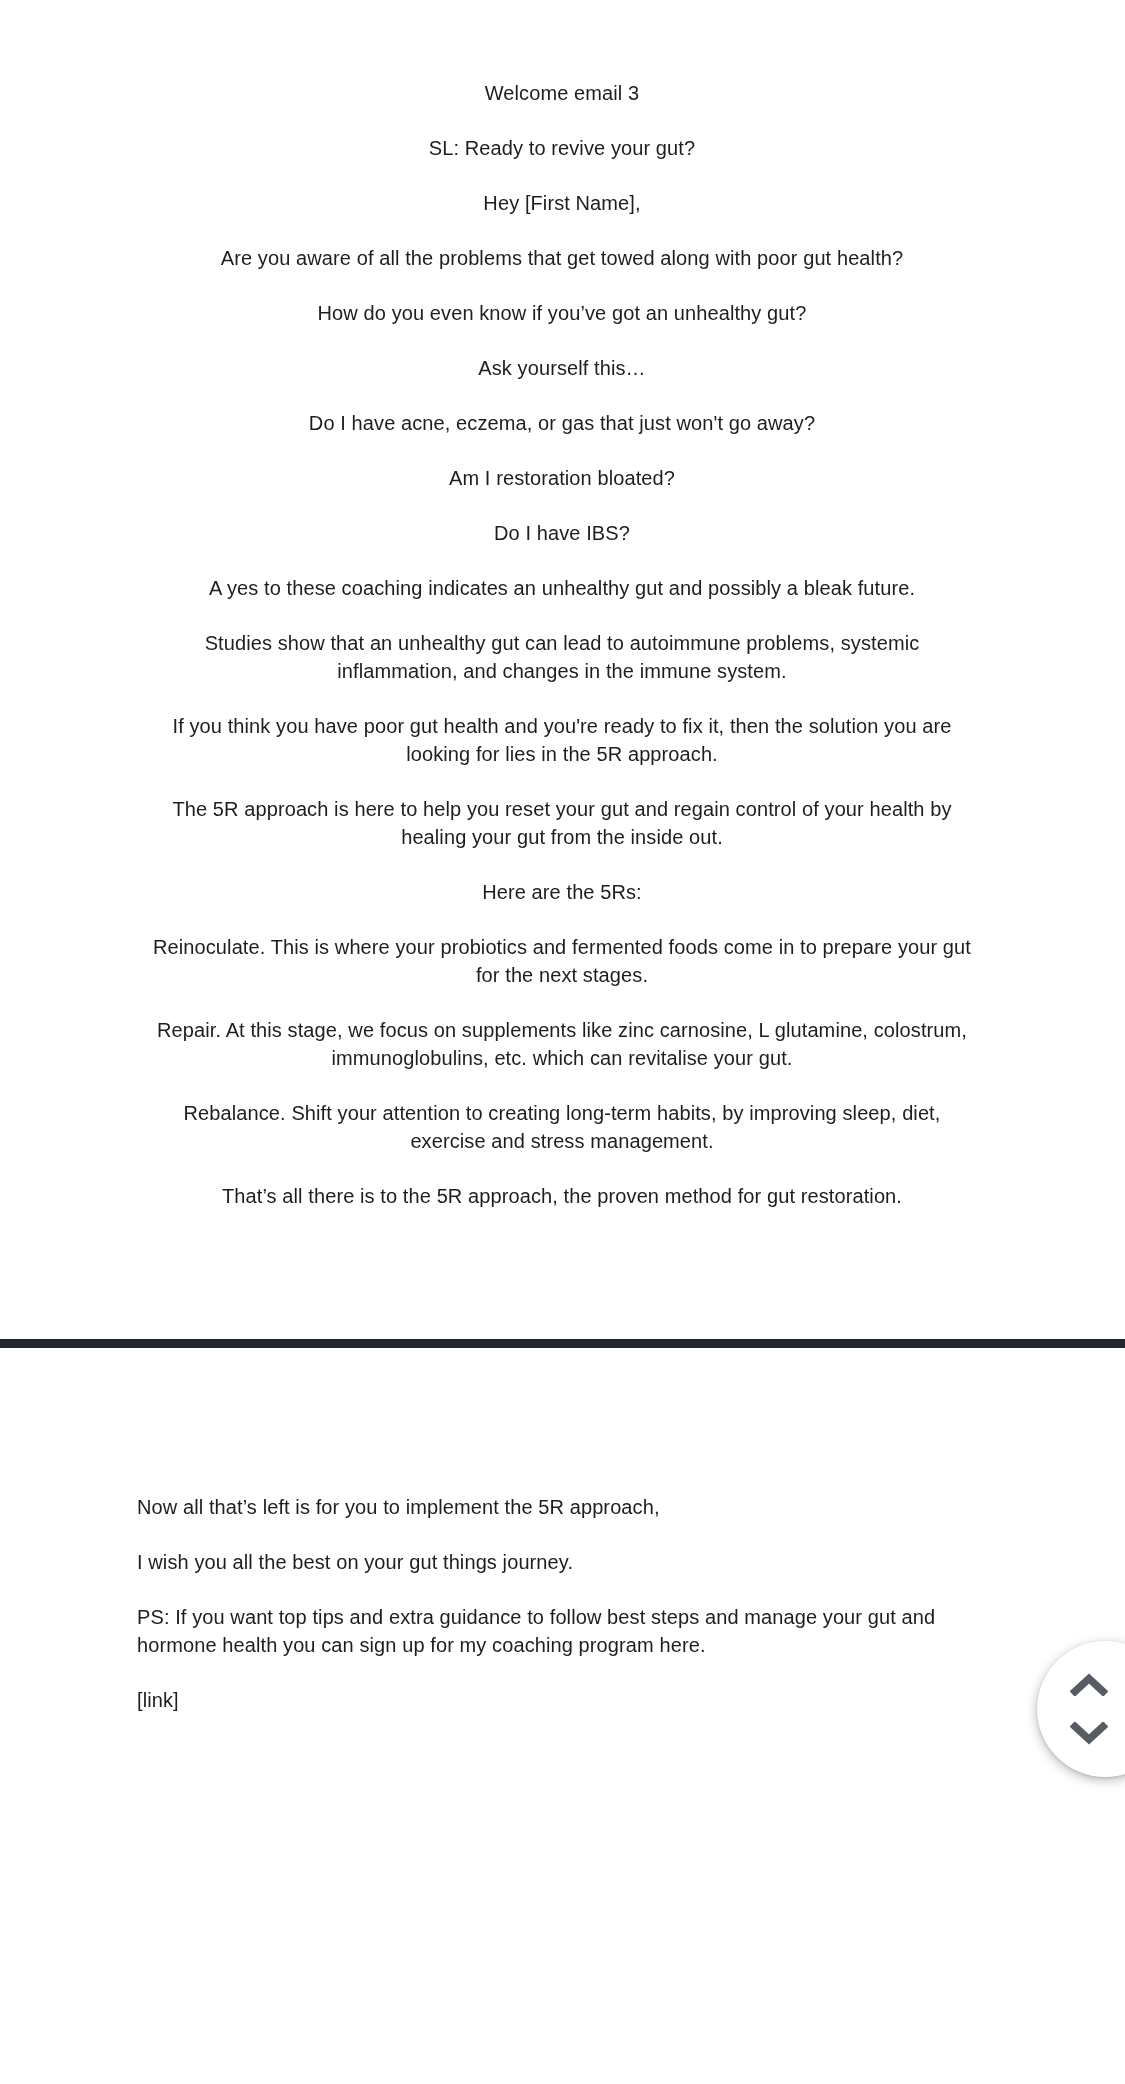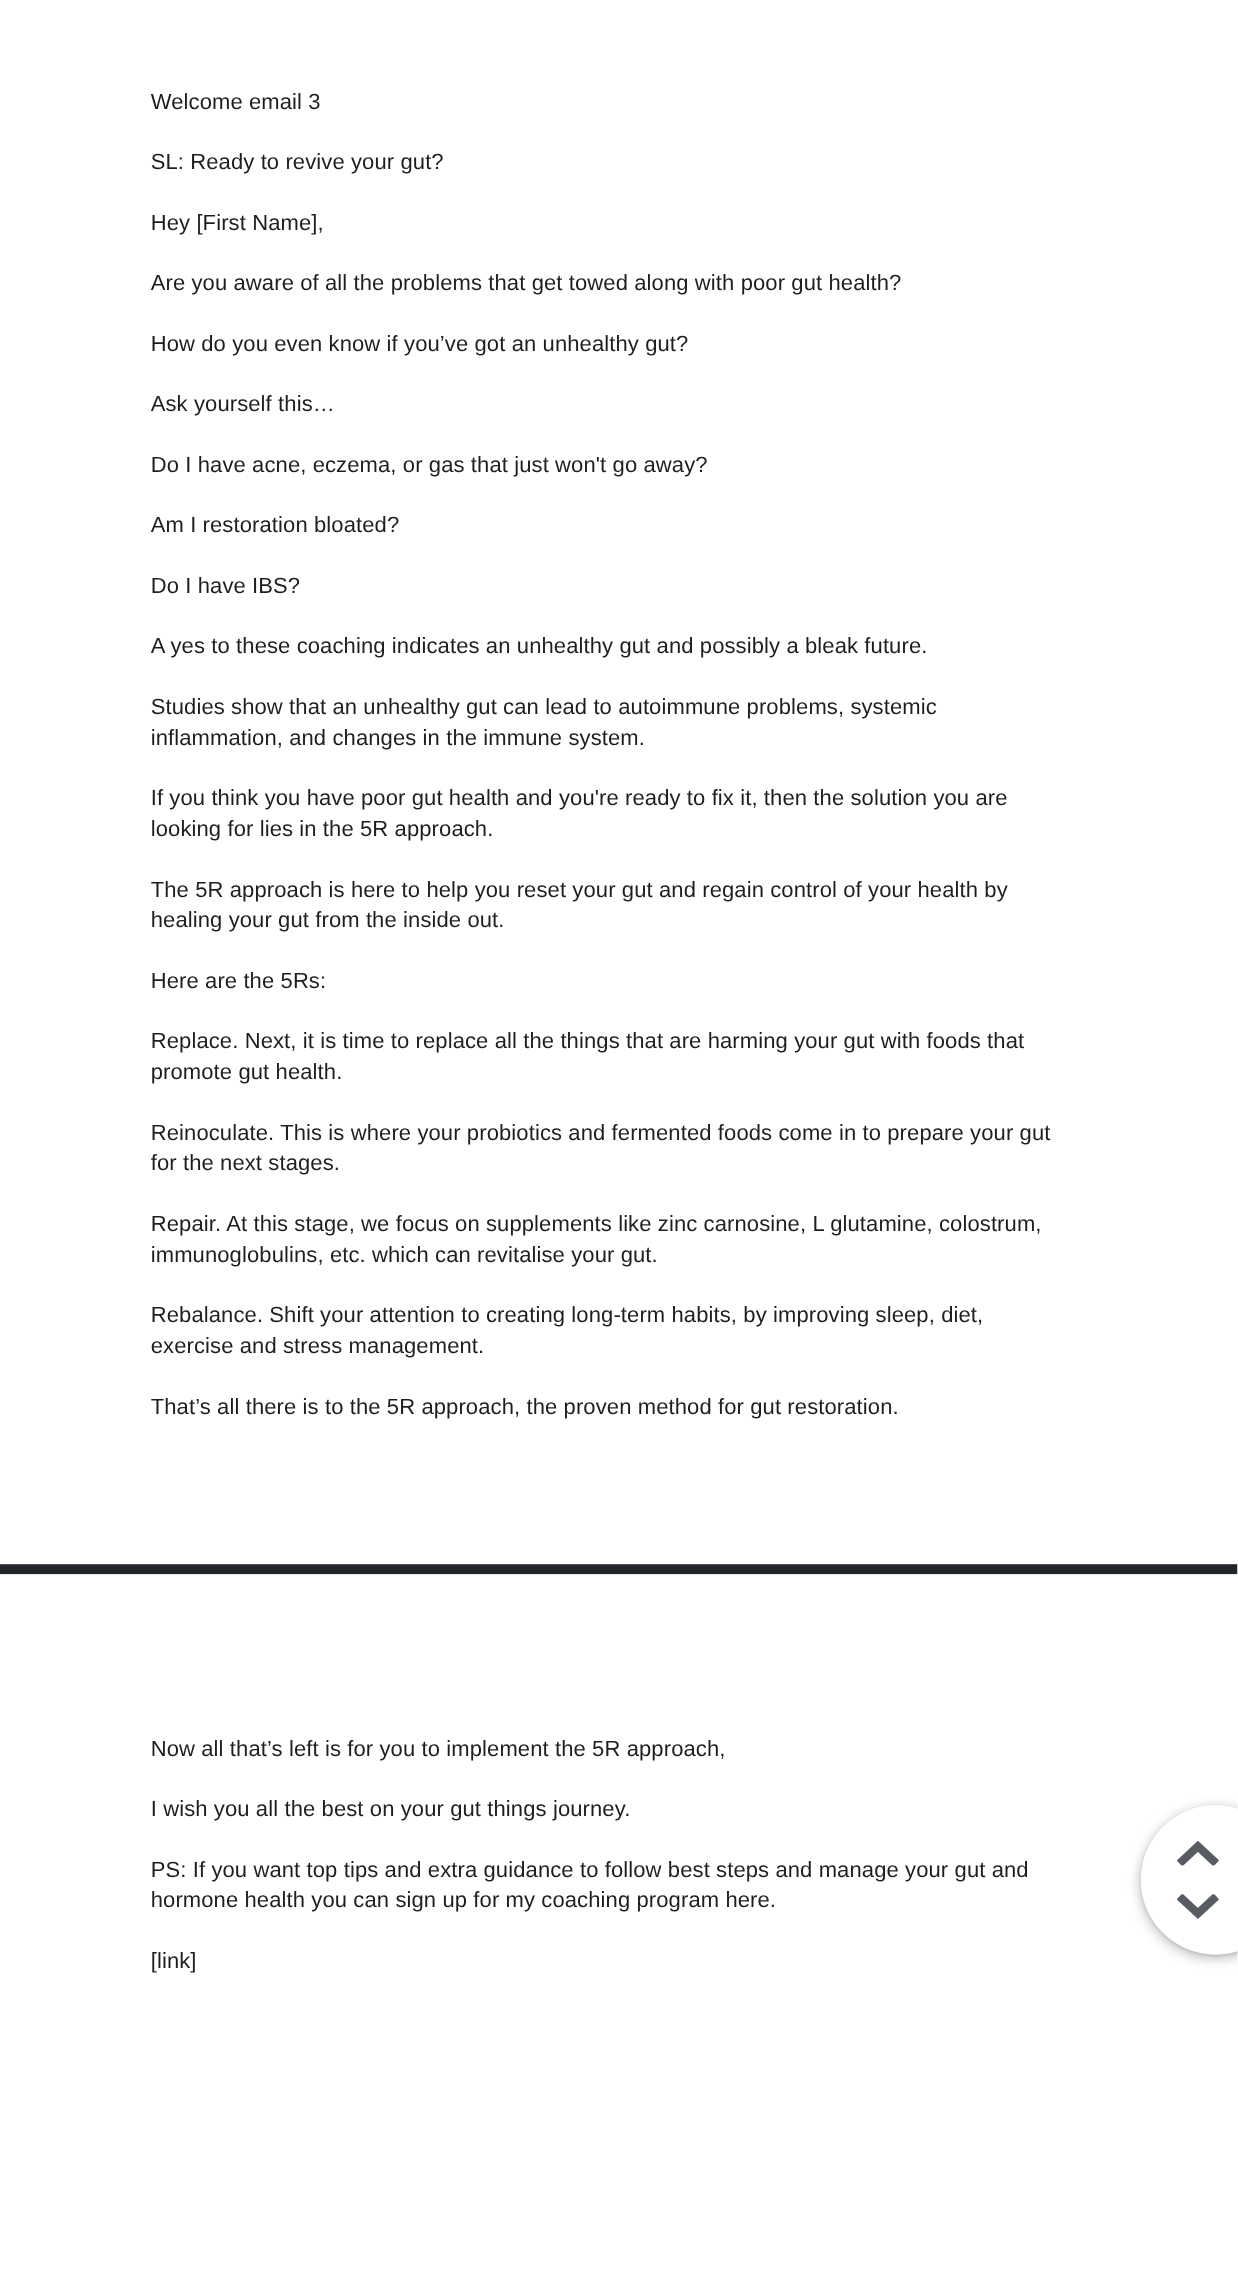--- a/index.html
+++ b/index.html
@@ -18,20 +18,21 @@
     width: 100%;
     height: 100%;
     position: relative;
   }
   .page {
     padding-left: 137px;
     padding-right: 138px;
   }
   .page-1 {
     padding-top: 79px;
+    text-align: center;
   }
   .page-2 {
     padding-top: 145px;
   }
   .para {
     margin: 0 0 27px 0;
     font-size: 20px;
     line-height: 28px;
     color: #1e1e1e;
     white-space: pre-line;
@@ -92,22 +93,20 @@
       <p class="para">Am I restoration bloated?</p>
       <p class="para">Do I have IBS?</p>
       <p class="para">A yes to these coaching indicates an unhealthy gut and possibly a bleak future.</p>
       <p class="para">Studies show that an unhealthy gut can lead to autoimmune problems, systemic
 inflammation, and changes in the immune system.</p>
       <p class="para">If you think you have poor gut health and you're ready to fix it, then the solution you are
 looking for lies in the 5R approach.</p>
       <p class="para">The 5R approach is here to help you reset your gut and regain control of your health by
 healing your gut from the inside out.</p>
       <p class="para">Here are the 5Rs:</p>
-      <p class="para">Replace. Next, it is time to replace all the things that are harming your gut with foods that
-promote gut health.</p>
       <p class="para">Reinoculate. This is where your probiotics and fermented foods come in to prepare your gut
 for the next stages.</p>
       <p class="para">Repair. At this stage, we focus on supplements like zinc carnosine, L glutamine, colostrum,
 immunoglobulins, etc. which can revitalise your gut.</p>
       <p class="para">Rebalance. Shift your attention to creating long-term habits, by improving sleep, diet,
 exercise and stress management.</p>
       <p class="para">That’s all there is to the 5R approach, the proven method for gut restoration.</p>
     </div>
 
   <div class="page-break"></div>

